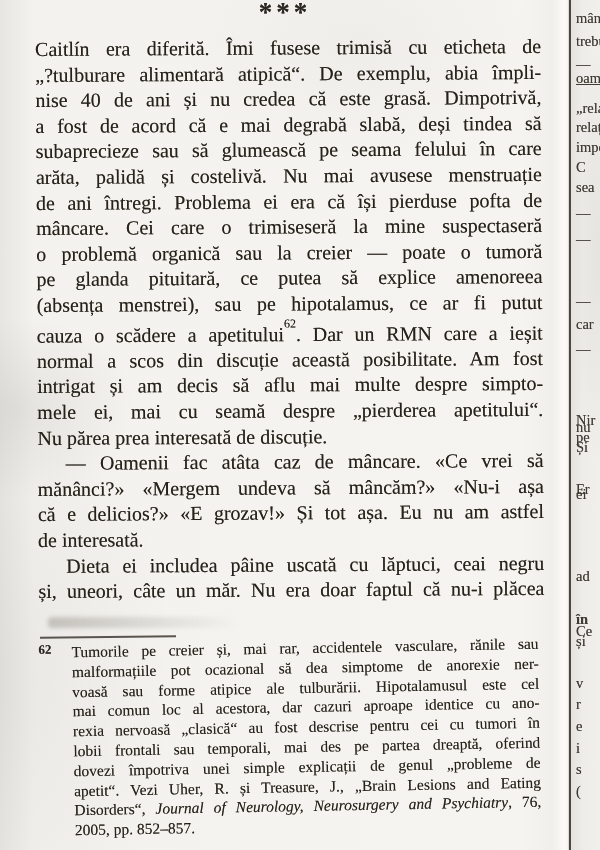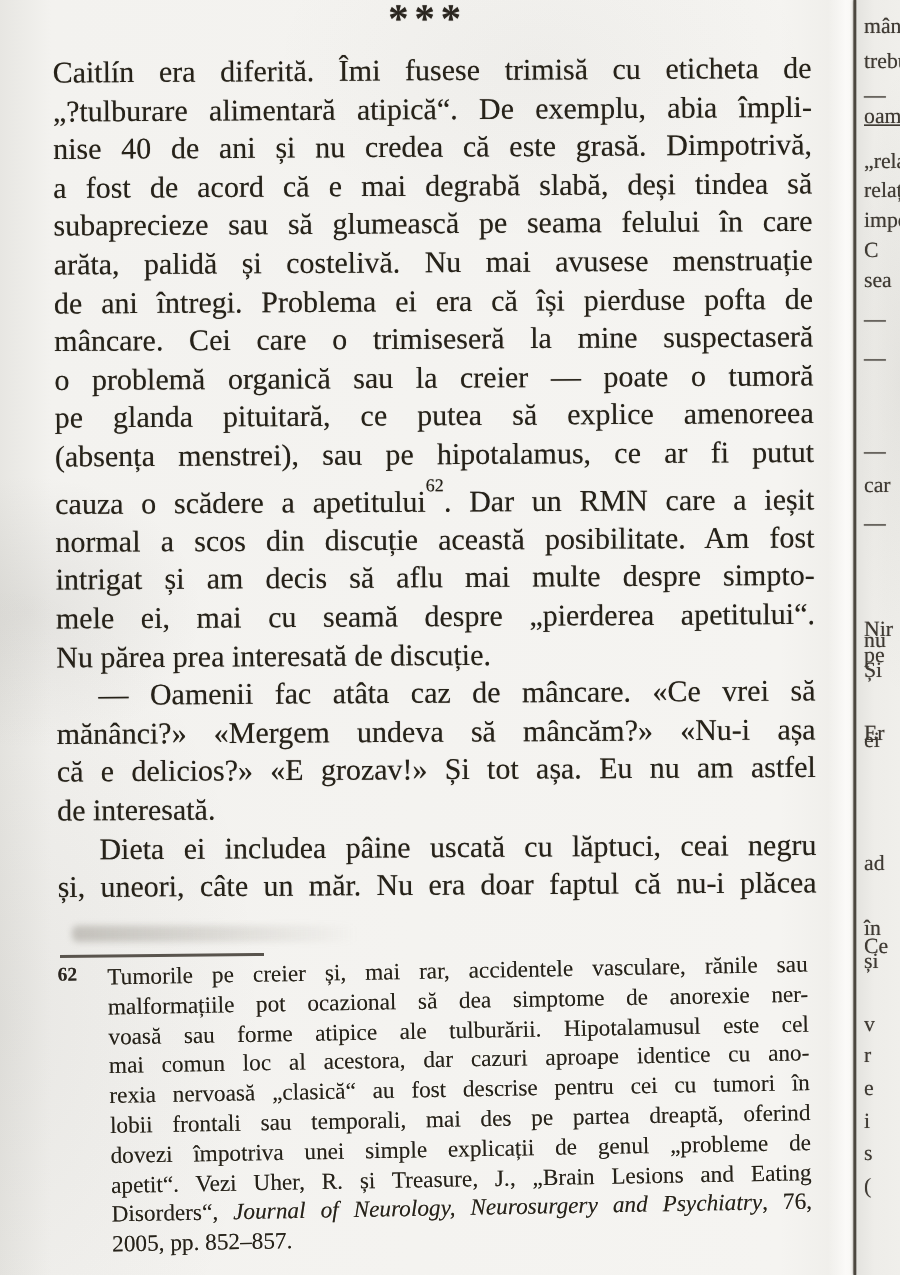--- a/index.html
+++ b/index.html
@@ -151,21 +151,21 @@
       <div class="frag" style="top: 316px; text-align: center;">car</div>
       <div class="frag" style="top: 341px;">—</div>
       <div class="frag" style="top: 378px; margin-top: 34px;">Nir</div>
       <div class="frag" style="top: 419px;">nu</div>
       <div class="frag" style="top: 429px;">pe</div>
       <div class="frag" style="top: 439px;">Și</div>
       <div class="frag" style="top: 481px;">Er</div>
       <div class="frag" style="top: 486px;">ei</div>
       <div class="frag" style="top: 568px;">ad</div>
       <div class="frag" style="top: 623px;">Ce</div>
-      <div class="frag" style="top: 611px;">în</div>
+      <div class="frag" style="top: 611px; font-weight: bold;">în</div>
       <div class="frag" style="top: 633px;">și</div>
       <div class="frag" style="top: 675px;">v</div>
       <div class="frag" style="top: 696px;">r</div>
       <div class="frag" style="top: 718px;">e</div>
       <div class="frag" style="top: 740px;">i</div>
       <div class="frag" style="top: 761px;">s</div>
       <div class="frag" style="top: 783px;">(</div>
     </div>
 
 </div>

